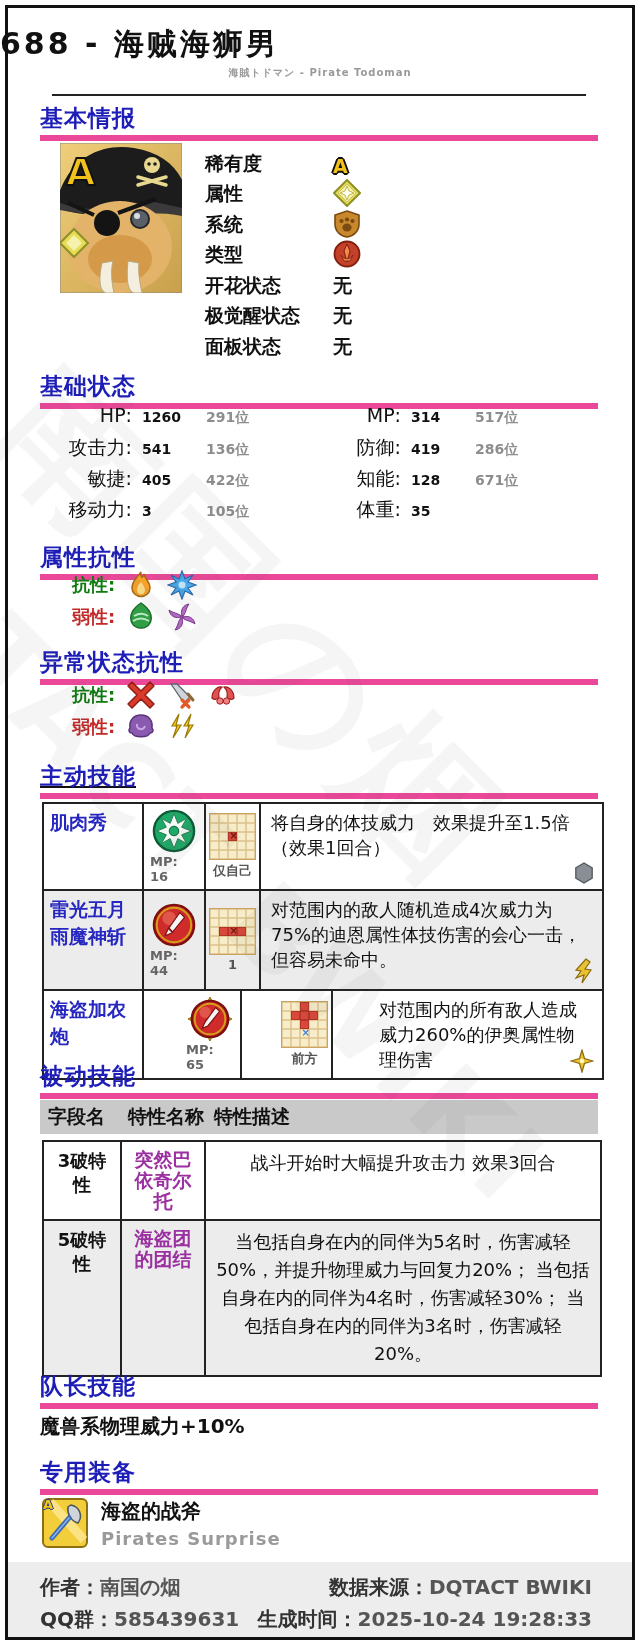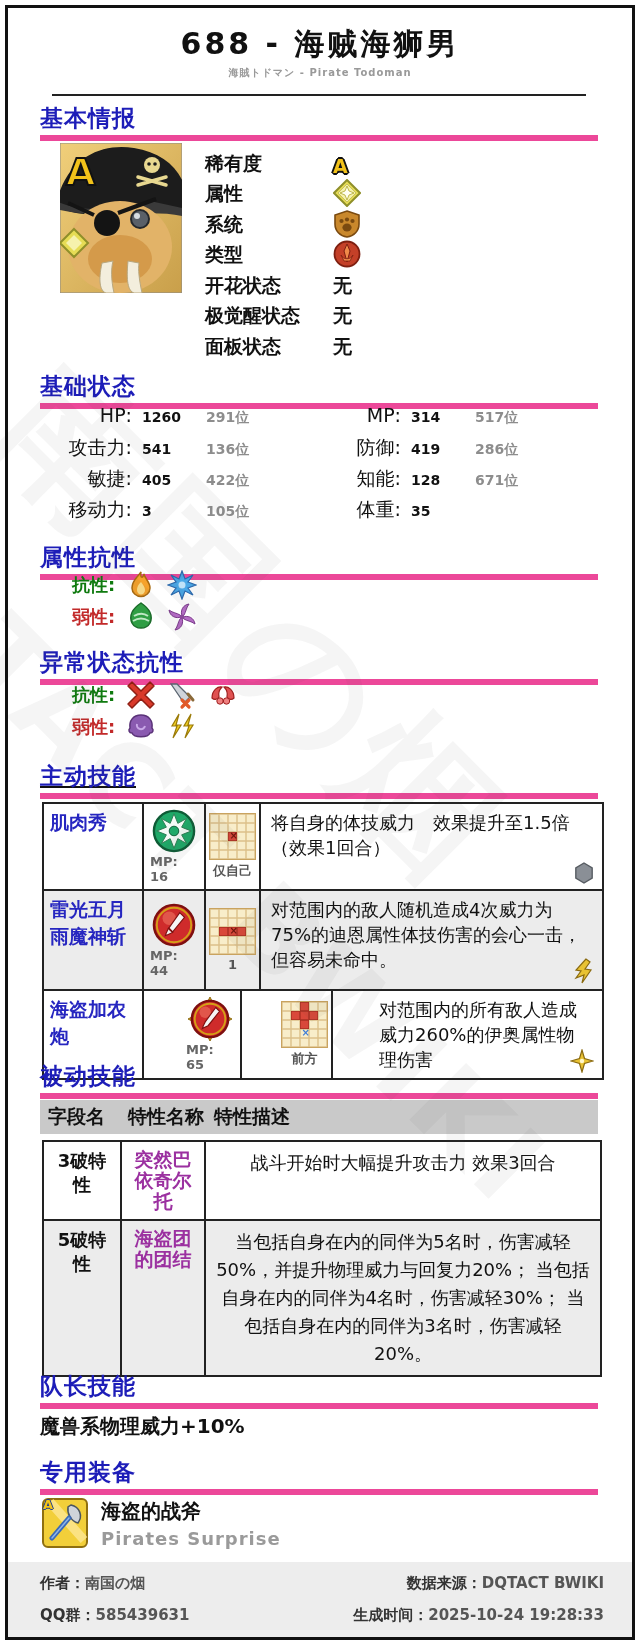--- a/index.html
+++ b/index.html
@@ -3,21 +3,21 @@
 <meta charset="utf-8">
 <style>
   html,body{margin:0;padding:0;background:#fff;}
   body{font-family:"DejaVu Sans","Liberation Sans",sans-serif;color:#111;}
   .page{position:relative;width:640px;height:1645px;background:#fff;overflow:hidden;margin:0 auto;}
   .frame{position:absolute;left:5px;top:5px;right:5px;bottom:5px;border:3px solid #111;z-index:10;pointer-events:none;}
   
   .sec{position:absolute;left:40px;width:558px;border-bottom:6px solid #ec4899;z-index:1;}
   .sec h2{margin:0;font-size:23px;line-height:28px;color:#1d1db8;font-weight:bold;padding-bottom:3px;letter-spacing:1px;}
   
-  .title{position:absolute;top:24px;left:0;width:100%;text-align:center;font-size:30px;font-weight:bold;letter-spacing:3px;z-index:1;}
+  .title{position:absolute;top:24px;left:0;width:100%;text-align:left;font-size:30px;font-weight:bold;letter-spacing:3px;z-index:1;}
   .subtitle{position:absolute;top:66px;left:0;width:100%;text-align:center;font-size:10px;font-weight:bold;color:#999;letter-spacing:1px;z-index:1;}
   .title-rule{position:absolute;top:94px;left:52px;width:534px;border-top:2px solid #222;z-index:1;}
   
   .watermark{position:absolute;top:330px;left:95px;transform:rotate(45deg);transform-origin:0 0;z-index:6;pointer-events:none;font-weight:bold;color:rgba(80,80,80,0.055);white-space:nowrap;}
   .wm1{font-size:148px;letter-spacing:12px;}
   .wm2{font-size:110px;letter-spacing:6px;margin-top:34px;margin-left:-60px;}
   
   .portrait{position:absolute;left:60px;top:143px;width:122px;height:150px;z-index:1;}
   .info-rows{position:absolute;left:205px;top:146px;z-index:1;}
   .info-row{display:flex;align-items:flex-end;height:30.5px;}
@@ -74,21 +74,21 @@
   .leader{position:absolute;left:40px;top:1413px;font-size:20px;font-weight:bold;z-index:1;}
   
   .equip{position:absolute;left:42px;top:1498px;display:flex;align-items:flex-start;z-index:2;}
   .eicon{position:relative;width:46px;height:50px;}
   .ebadge{position:absolute;left:1px;top:-1px;font-size:13px;font-weight:900;color:#f5c518;text-shadow:-1px 0 #23418e,1px 0 #23418e,0 -1px #23418e,0 1px #23418e;}
   .einfo{margin-left:13px;}
   .ename{font-size:20px;font-weight:bold;}
   .een{font-size:18px;font-weight:bold;color:#9a9a9a;margin-top:3px;letter-spacing:1px;}
   
   .footer-band{position:absolute;left:8px;right:8px;top:1562px;bottom:8px;background:#ededed;z-index:1;}
-  .frow{position:absolute;left:40px;right:36px;display:flex;justify-content:space-between;font-size:15px;font-weight:bold;z-index:2;}
+  .frow{position:absolute;left:40px;right:48px;display:flex;justify-content:space-between;font-size:20px;font-weight:bold;z-index:2;}
   .frow .fl{color:#333;} .frow .fv{color:#555;}
   .f1{top:1574px;} .f2{top:1606px;}
   svg{display:block;}
 </style>
 </head>
 <body>
 
 <div class="page">
   <div class="frame"></div>
   <div class="footer-band"></div>

